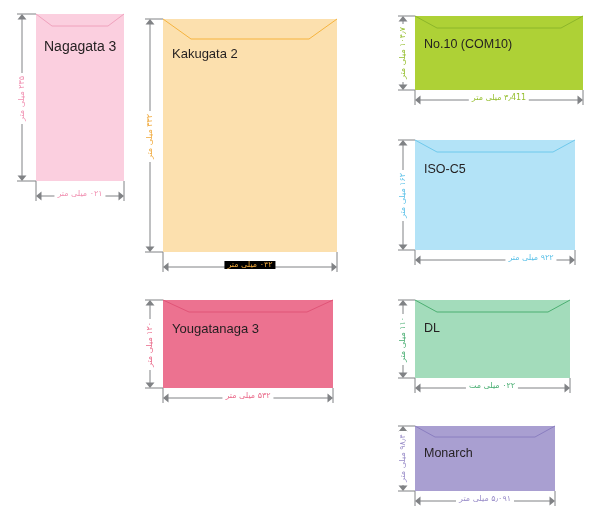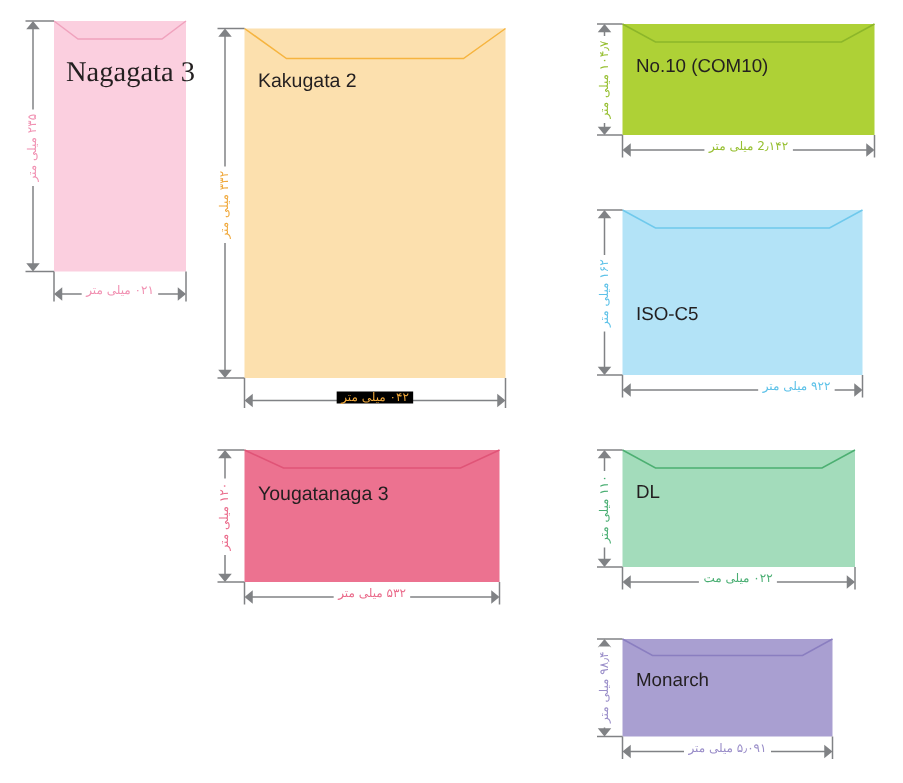--- a/index.html
+++ b/index.html
@@ -65,21 +65,21 @@
         <line x1="124" y1="181" x2="124" y2="201" stroke="#808285" stroke-width="1"></line>
         <line x1="40.5" y1="196" x2="119.5" y2="196" stroke="#808285" stroke-width="1"></line>
         <polygon points="36,196 41.5,191.5 41.5,200.5" fill="#808285"></polygon>
         <polygon points="124,196 118.5,191.5 118.5,200.5" fill="#808285"></polygon>
         <line x1="17" y1="14" x2="36" y2="14" stroke="#808285" stroke-width="1"></line>
         <line x1="17" y1="181" x2="36" y2="181" stroke="#808285" stroke-width="1"></line>
         <line x1="22" y1="18.5" x2="22" y2="176.5" stroke="#808285" stroke-width="1"></line>
         <polygon points="22,14 17.5,19.5 26.5,19.5" fill="#808285"></polygon>
         <polygon points="22,181 17.5,175.5 26.5,175.5" fill="#808285"></polygon>
       </svg>
-      <div class="env-label" style="left: 44px; top: 39px; font-size: 19px; font-family: Liberation Serif, serif;">Nagagata 3</div>
+      <div class="env-label" style="left: 44px; top: 39px; font-size: 14px;">Nagagata 3</div>
       <div class="dim-text-h" style="font-size: 8px; color: rgb(241, 145, 178); background: rgb(255, 255, 255); padding: 0px 3px; left: 80px; top: 190px; transform: translateX(-50%);">۱۲۰ میلی متر</div>
       <div class="dim-text-v" style="font-size: 8px; color: rgb(241, 145, 178); background: rgb(255, 255, 255); padding: 0px 3px; left: 18px; top: 123.5px;">۲۳۵ میلی متر</div>
     </div>
     <div class="envelope-group" style="left: 0px; top: 0px; width: 602px; height: 476px; pointer-events: none; padding-left: 44px;">
       <svg width="602" height="522" viewBox="0 0 602 522" class="env-svg">
         <rect x="163" y="19" width="174" height="233" fill="#fce0ae" stroke="none"></rect>
         <polyline points="163,19 191,39 309,39 337,19" fill="none" stroke="#f6b43f" stroke-width="1"></polyline>
         <line x1="163" y1="252" x2="163" y2="272" stroke="#808285" stroke-width="1"></line>
         <line x1="337" y1="252" x2="337" y2="272" stroke="#808285" stroke-width="1"></line>
         <line x1="167.5" y1="267" x2="332.5" y2="267" stroke="#808285" stroke-width="1"></line>
@@ -123,39 +123,39 @@
         <line x1="419.5" y1="100" x2="578.5" y2="100" stroke="#808285" stroke-width="1"></line>
         <polygon points="415,100 420.5,95.5 420.5,104.5" fill="#808285"></polygon>
         <polygon points="583,100 577.5,95.5 577.5,104.5" fill="#808285"></polygon>
         <line x1="398" y1="16" x2="415" y2="16" stroke="#808285" stroke-width="1"></line>
         <line x1="398" y1="90" x2="415" y2="90" stroke="#808285" stroke-width="1"></line>
         <line x1="403" y1="20.5" x2="403" y2="85.5" stroke="#808285" stroke-width="1"></line>
         <polygon points="403,16 398.5,21.5 407.5,21.5" fill="#808285"></polygon>
         <polygon points="403,90 398.5,84.5 407.5,84.5" fill="#808285"></polygon>
       </svg>
       <div class="env-label" style="left: 424px; top: 38px; font-size: 12.5px;">No.10 (COM10)</div>
-      <div class="dim-text-h" style="font-size: 8px; color: rgb(150, 191, 48); background: rgb(255, 255, 255); padding: 0px 3px; left: 499px; top: 94px; transform: translateX(-50%);">۲۴۱٫2 میلی متر</div>
+      <div class="dim-text-h" style="font-size: 8px; color: rgb(150, 191, 48); background: rgb(255, 255, 255); padding: 0px 3px; left: 499px; top: 94px; transform: translateX(-50%);">114٫۳ میلی متر</div>
       <div class="dim-text-v" style="font-size: 8px; color: rgb(150, 191, 48); background: rgb(255, 255, 255); padding: 0px 3px; left: 399px; top: 82px;">۱۰۴٫۷ میلی متر</div>
     </div>
     <div class="envelope-group" style="left: 0px; top: 0px; width: 602px; height: 522px; pointer-events: none;">
       <svg width="602" height="522" viewBox="0 0 602 522" class="env-svg">
         <rect x="415" y="140" width="160" height="110" fill="#b3e3f7" stroke="none"></rect>
         <polyline points="415,140 437,152 553,152 575,140" fill="none" stroke="#6fc9ec" stroke-width="1"></polyline>
         <line x1="415" y1="250" x2="415" y2="265" stroke="#808285" stroke-width="1"></line>
         <line x1="575" y1="250" x2="575" y2="265" stroke="#808285" stroke-width="1"></line>
         <line x1="419.5" y1="260" x2="570.5" y2="260" stroke="#808285" stroke-width="1"></line>
         <polygon points="415,260 420.5,255.5 420.5,264.5" fill="#808285"></polygon>
         <polygon points="575,260 569.5,255.5 569.5,264.5" fill="#808285"></polygon>
         <line x1="398" y1="140" x2="415" y2="140" stroke="#808285" stroke-width="1"></line>
         <line x1="398" y1="250" x2="415" y2="250" stroke="#808285" stroke-width="1"></line>
         <line x1="403" y1="144.5" x2="403" y2="245.5" stroke="#808285" stroke-width="1"></line>
         <polygon points="403,140 398.5,145.5 407.5,145.5" fill="#808285"></polygon>
         <polygon points="403,250 398.5,244.5 407.5,244.5" fill="#808285"></polygon>
       </svg>
-      <div class="env-label" style="left: 424px; top: 163px; font-size: 12.5px; margin-top: 40px;">ISO-C5</div>
+      <div class="env-label" style="left: 424px; top: 163px; font-size: 12.5px;">ISO-C5</div>
       <div class="dim-text-h" style="font-size: 8px; color: rgb(92, 193, 232); background: rgb(255, 255, 255); padding: 0px 3px; left: 495px; top: 254px; transform: translateX(-50%); margin-left: 36px;">۲۲۹ میلی متر</div>
       <div class="dim-text-v" style="font-size: 8px; color: rgb(92, 193, 232); background: rgb(255, 255, 255); padding: 0px 3px; left: 399px; top: 220.5px;">۱۶۲ میلی متر</div>
     </div>
     <div class="envelope-group" style="left: 0px; top: 0px; width: 602px; height: 522px; pointer-events: none; border-radius: 30px;">
       <svg width="602" height="522" viewBox="0 0 602 522" class="env-svg">
         <rect x="415" y="300" width="155" height="78" fill="#a3dcbb" stroke="none"></rect>
         <polyline points="415,300 437,312 548,312 570,300" fill="none" stroke="#4caf72" stroke-width="1"></polyline>
         <line x1="415" y1="378" x2="415" y2="393" stroke="#808285" stroke-width="1"></line>
         <line x1="570" y1="378" x2="570" y2="393" stroke="#808285" stroke-width="1"></line>
         <line x1="419.5" y1="388" x2="565.5" y2="388" stroke="#808285" stroke-width="1"></line>

